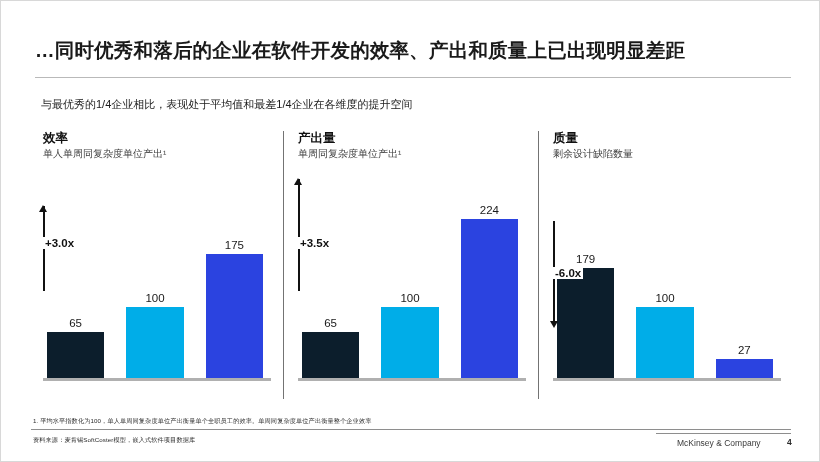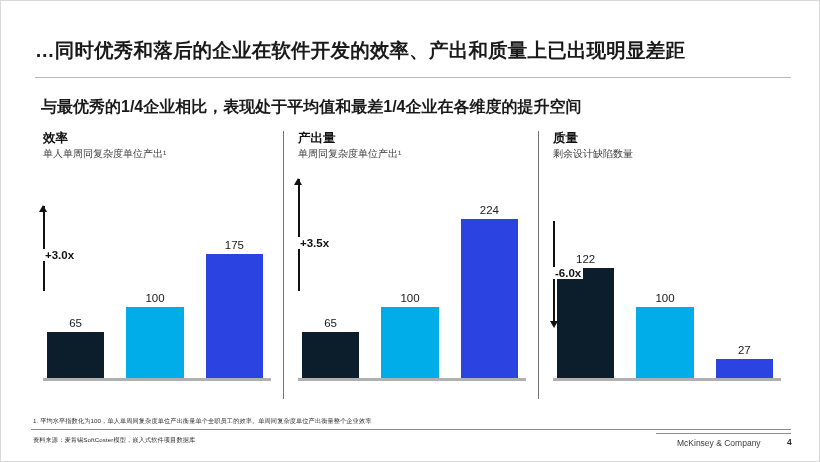--- a/index.html
+++ b/index.html
@@ -27,22 +27,22 @@
     white-space: nowrap;
   }
   #title-rule {
     position: absolute;
     left: 34px; top: 76px; width: 756px; height: 1px;
     background: #b9b9b9;
   }
   #subtitle {
     position: absolute;
     left: 40px; top: 96px; width: 740px;
-    font-size: 16px;
-    font-weight: bold;
+    font-size: 11px;
+    font-weight: normal;
     color: #1a1a1a;
     white-space: nowrap;
   }
 
   
   #panels {
     position: absolute;
     left: 28px; top: 130px;
     width: 764px; height: 268px;
     display: flex;
@@ -212,21 +212,21 @@
           <div class="bar-slot">
             <div class="bar-value">175</div>
             <div class="bar c2" style="height: 124.25px;"></div>
           </div>
         </div>
         <div class="baseline"></div>
         <div class="anno">
           <div class="anno-rule" style="left:17%;width:62%;top:30px;"></div>
           <div class="anno-head up" style="left:calc(17% - 4px);top:30px;"></div>
           <div class="anno-stem" style="left:17%;top:31px;height:85px;"></div>
-          <div class="anno-label" style="left:4%;top:74px;">+3.0x</div>
+          <div class="anno-label" style="left:4%;top:62px;">+3.0x</div>
         </div>
       </div>
     </div>
 
     <div class="panel">
       <div class="panel-title">产出量</div>
       <div class="panel-sub">单周同复杂度单位产出¹</div>
       <div class="plot">
         <div class="bars">
           <div class="bar-slot">
@@ -251,21 +251,21 @@
         </div>
       </div>
     </div>
 
     <div class="panel">
       <div class="panel-title">质量</div>
       <div class="panel-sub">剩余设计缺陷数量</div>
       <div class="plot">
         <div class="bars">
           <div class="bar-slot">
-            <div class="bar-value">122</div>
+            <div class="bar-value">179</div>
             <div class="bar c0" style="height: 110.05px;"></div>
           </div>
           <div class="bar-slot">
             <div class="bar-value">100</div>
             <div class="bar c1" style="height: 71px;"></div>
           </div>
           <div class="bar-slot">
             <div class="bar-value">27</div>
             <div class="bar c2" style="height: 19.17px;"></div>
           </div>

